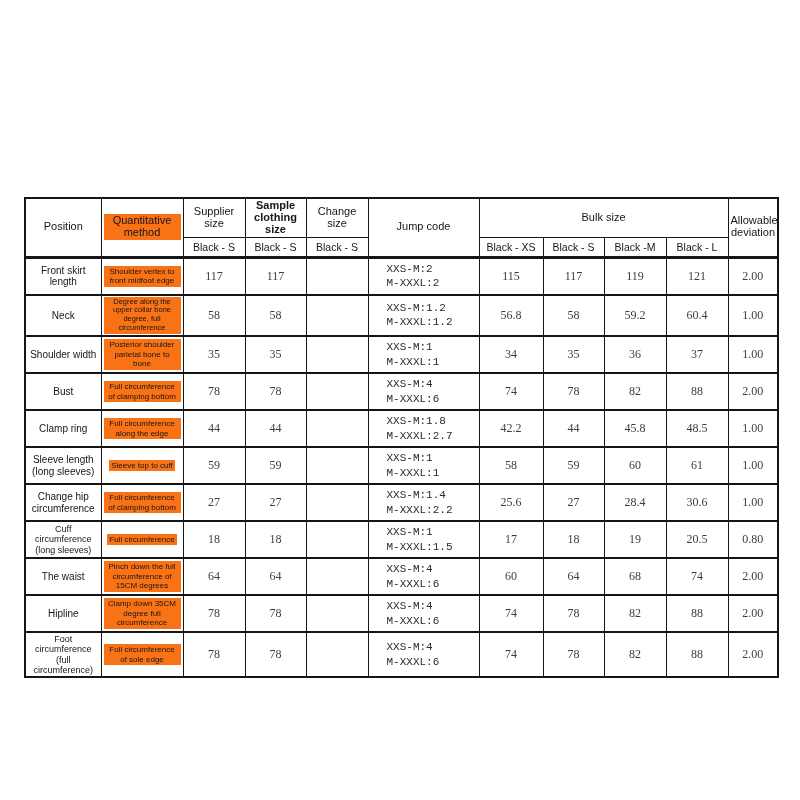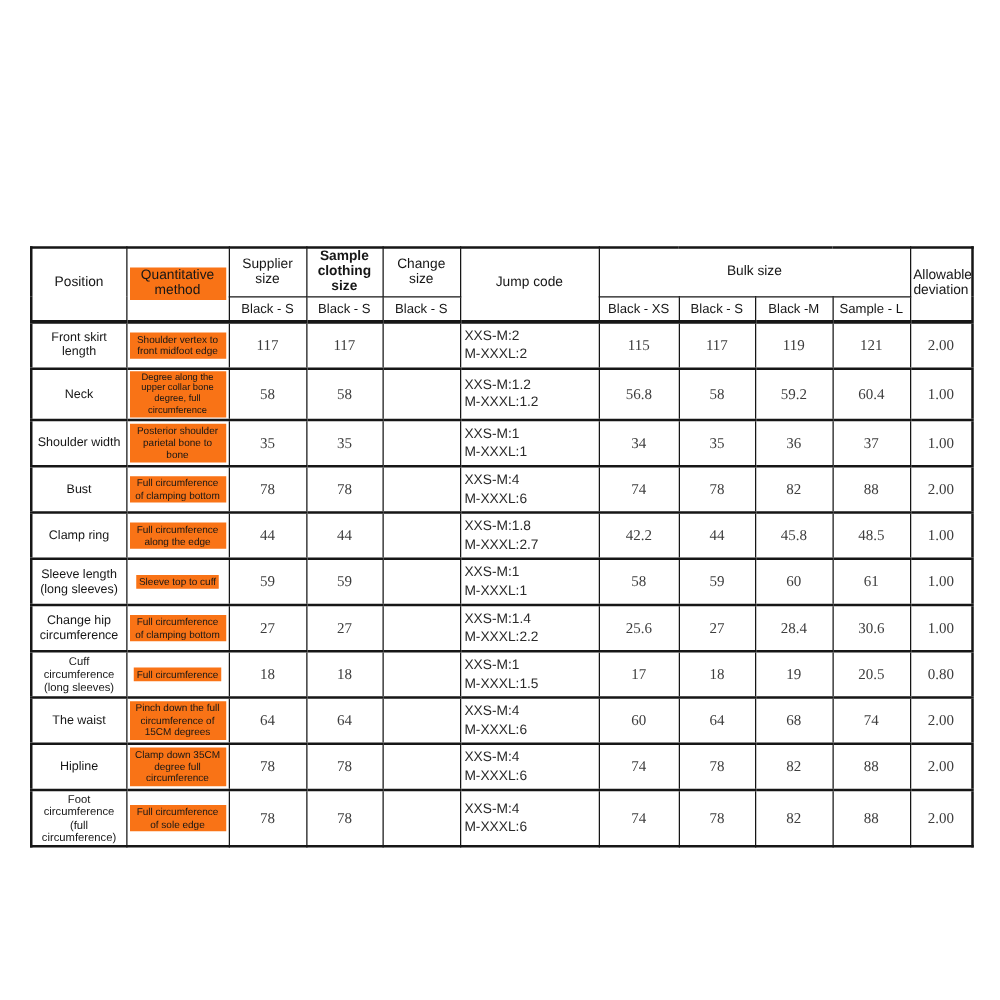--- a/index.html
+++ b/index.html
@@ -43,21 +43,21 @@
     border: 1.5px solid #161616;
     text-align: center;
     vertical-align: middle;
     padding: 1px 2px;
     font-weight: normal;
     overflow: hidden;
   }
   thead tr.main-row th { height: 20px; font-size: 11px; line-height: 1.08; }
   thead tr.sub-row th  { height: 16px; font-size: 10.5px; margin-left: 28px; }
   thead th.small-head  { font-size: 9px; line-height: 1.1; font-weight: bold; }
-  thead th.dev-head    { font-size: 10.5px; line-height: 1.1; }
+  thead th.dev-head    { font-size: 10.5px; line-height: 1.1; text-align: right; }
 
   tbody td { border-top-width: 2px; height: 33px; }
   tbody tr:first-child td { border-top-width: 3px; }
 
   td.pos-cell { font-size: 10px; line-height: 1.15; }
   tbody tr:nth-child(8) td.pos-cell,
   tbody tr:nth-child(11) td.pos-cell { font-size: 9px; }
 
   .hl {
     display: inline-block;
@@ -66,25 +66,25 @@
   }
   td.method-cell { font-size: 8px; line-height: 1.18; }
   tbody tr:nth-child(2) td.method-cell .hl { font-size: 7.5px; }
 
   td.num-cell {
     font-family: "Liberation Serif", serif;
     font-size: 12px;
     color: #3d3d3d;
   }
   td.jump-cell {
-    font-family: Liberation Sans, sans-serif;
+    font-family: Liberation Mono, monospace;
     font-size: 11px;
     color: #2a2a2a;
     text-align: left;
-    padding-left: 3px;
+    padding-left: 18px;
     line-height: 1.3;
   }
 </style>
 </head>
 <body>
 
 <div class="sheet">
   <table class="size-table">
     <colgroup>
       <col class="c1">
@@ -110,21 +110,21 @@
         <th colspan="4">Bulk size</th>
         <th rowspan="2" class="dev-head">Allowable deviation</th>
       </tr>
       <tr class="sub-row">
         <th>Black - S</th>
         <th>Black - S</th>
         <th>Black - S</th>
         <th>Black - XS</th>
         <th>Black - S</th>
         <th>Black -M</th>
-        <th>Sample - L</th>
+        <th>Black - L</th>
       </tr>
     </thead>
     <tbody id="table-body">
     <tr>
       <td class="pos-cell">Front skirt length</td>
       <td class="method-cell"><span class="hl">Shoulder vertex to front midfoot edge</span></td>
       <td class="num-cell">117</td>
       <td class="num-cell">117</td>
       <td class="num-cell"></td>
       <td class="jump-cell">

